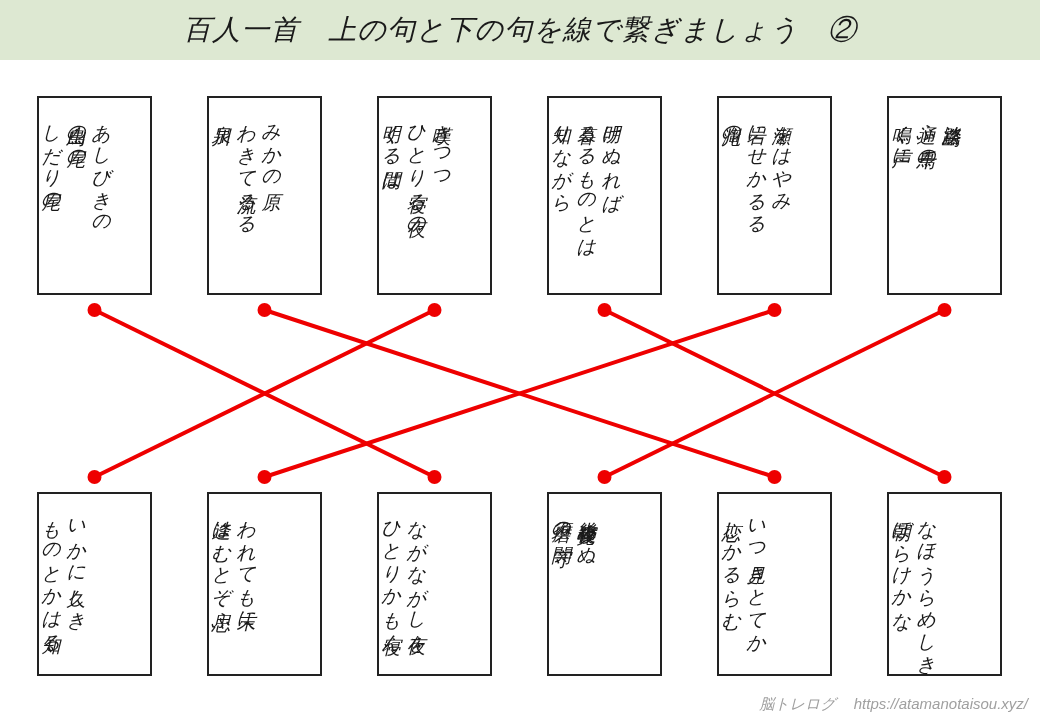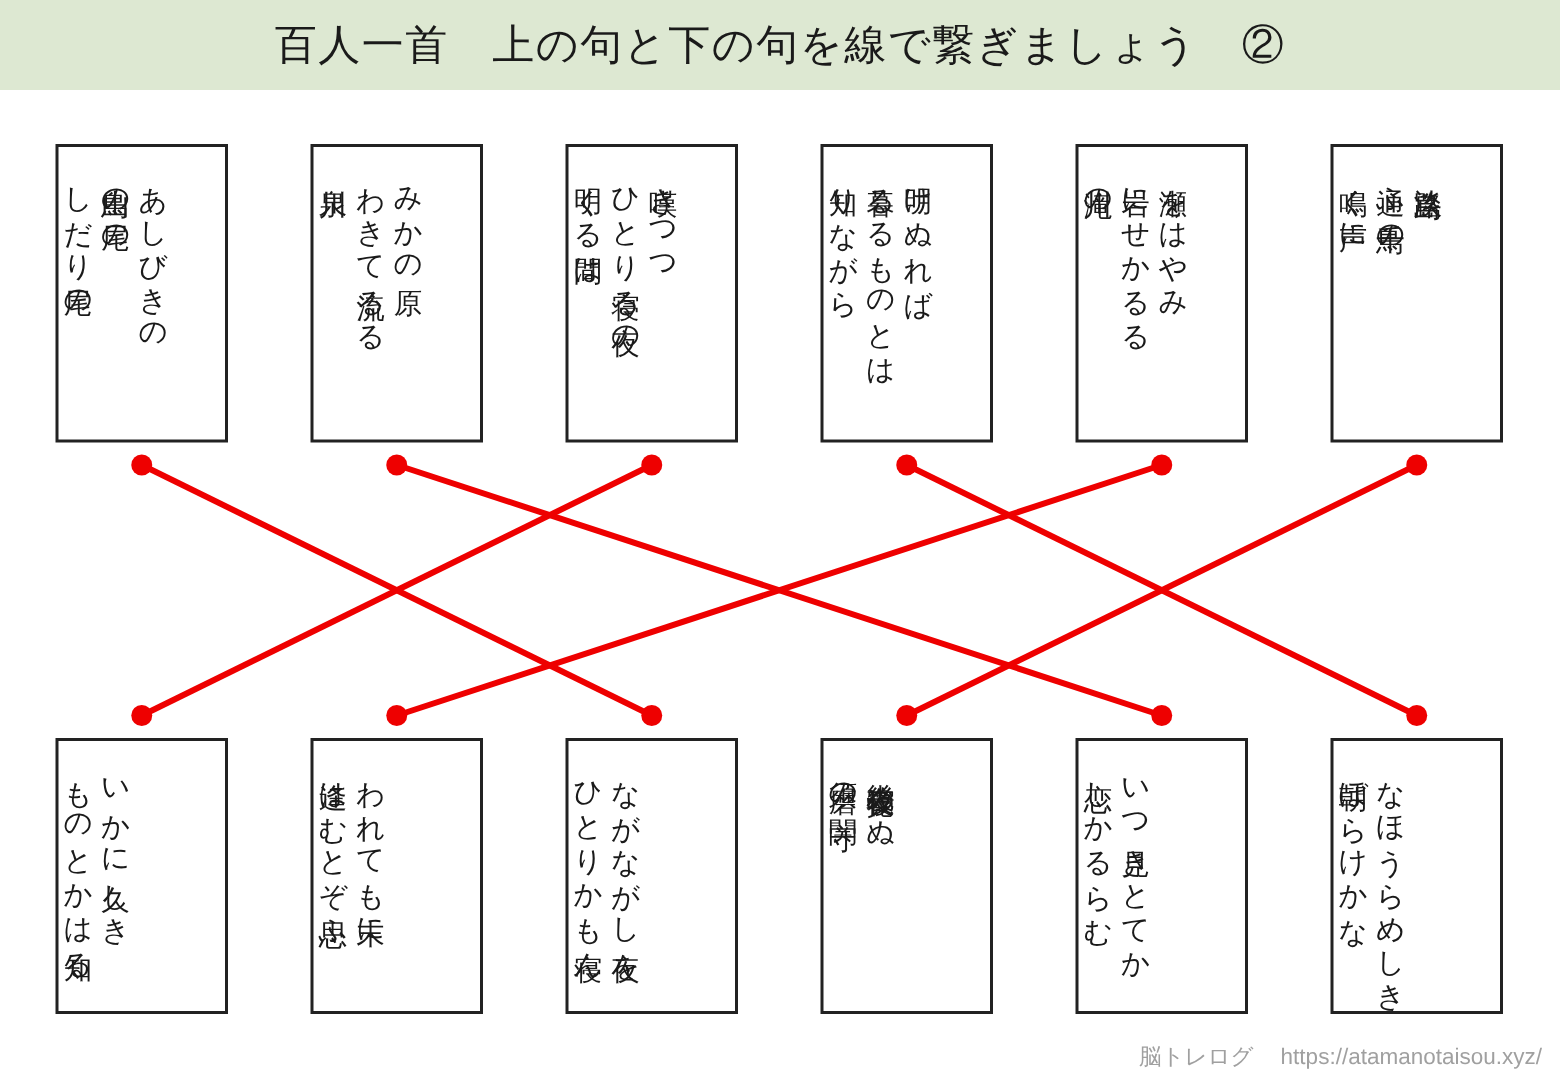--- a/index.html
+++ b/index.html
@@ -4,20 +4,21 @@
 <style>
   html, body { margin: 0; padding: 0; background: #ffffff; }
   body { font-family: "Liberation Sans", sans-serif; }
 
   .stage {
     position: relative;
     width: 1040px;
     height: 720px;
     background: #ffffff;
     overflow: hidden;
+    font-style: italic;
   }
 
   .header-bar {
     position: absolute;
     left: 0; top: 0;
     width: 1040px;
     height: 60px;
     display: flex;
     align-items: center;
     justify-content: center;

